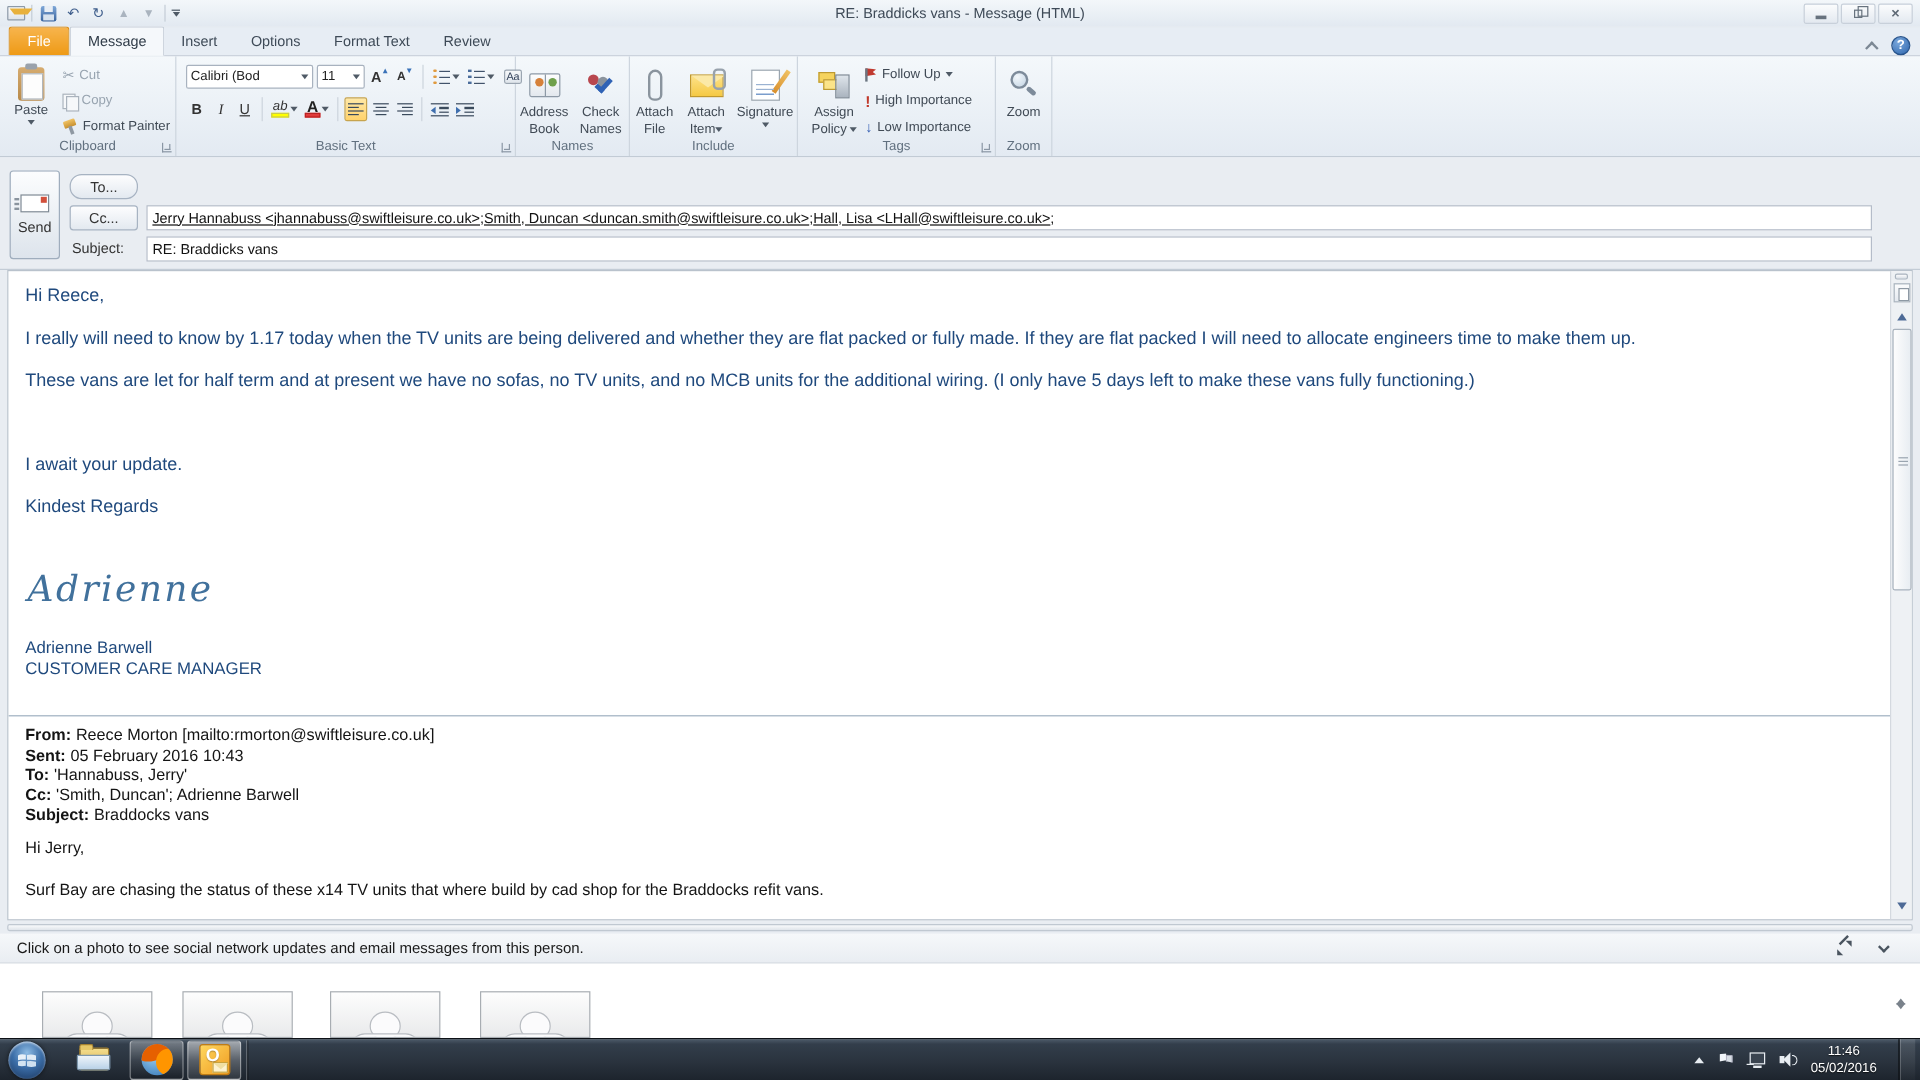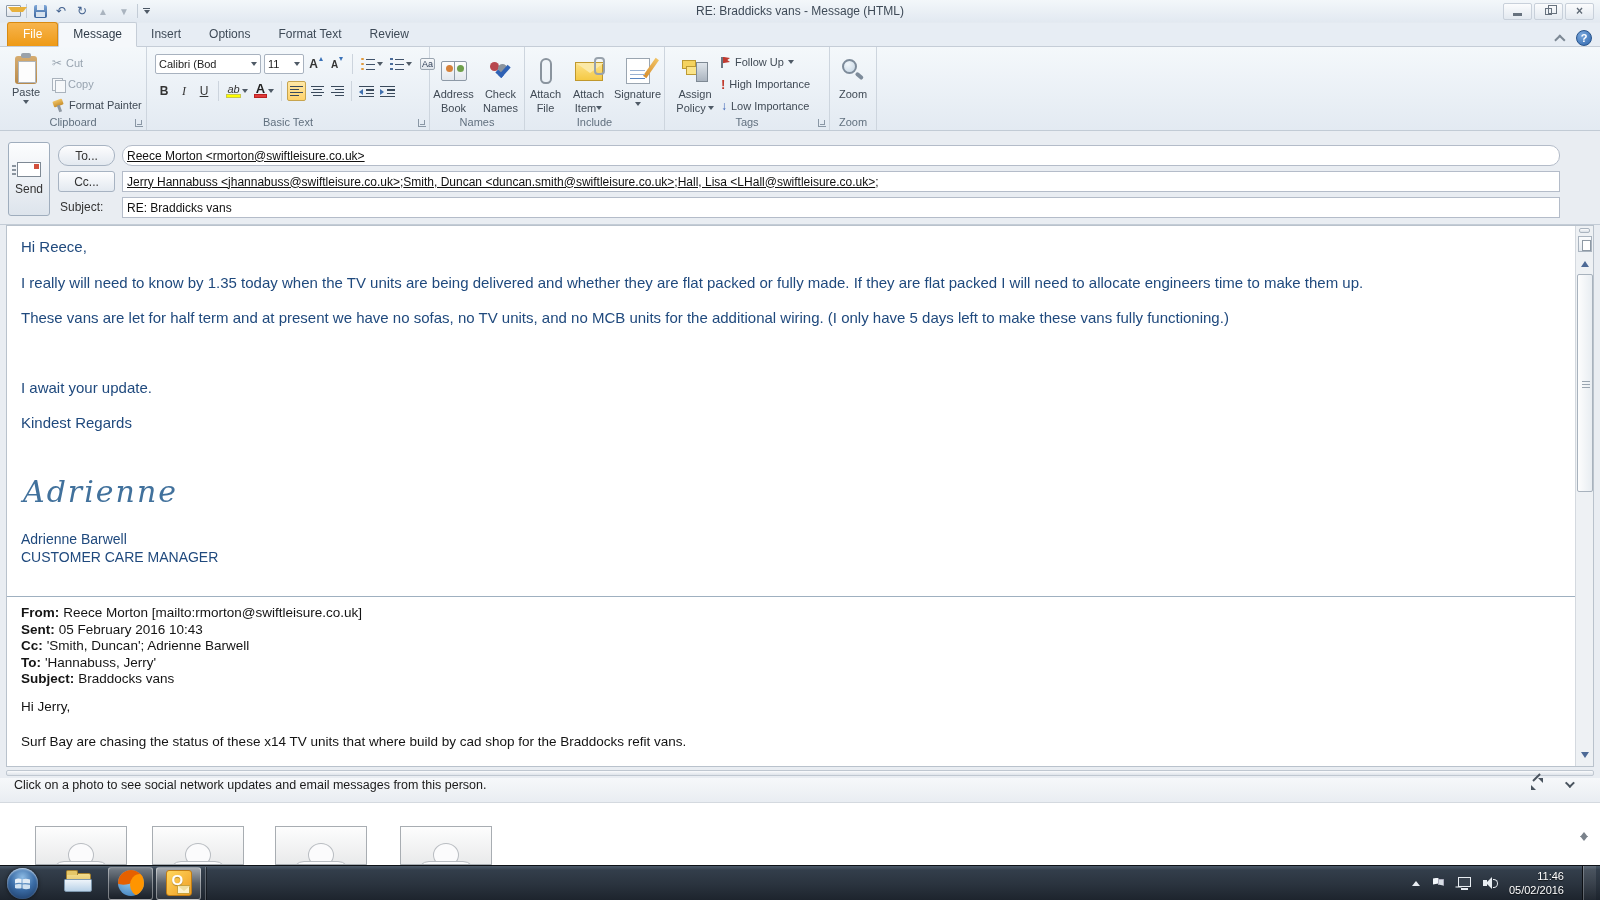--- a/index.html
+++ b/index.html
@@ -203,21 +203,21 @@
   .sb-tri-d { width:0;height:0;border-left:4px solid transparent;border-right:4px solid transparent;border-top:6px solid #4d6a96; }
   .thumb { position:absolute; top:48px; left:1px; width:16px; height:218px;
     background:linear-gradient(90deg,#fdfdfd,#e8edf2); border:1px solid #a8b2bd; border-radius:2px; }
   .thumb:after { content:""; position:absolute; left:4px; top:106px; width:8px; height:1px; background:#9aa5b0;
     box-shadow:0 3px 0 #9aa5b0, 0 6px 0 #9aa5b0; }
 
   
   .splitter { position:absolute; left:6px; right:6px; top:770px; height:6px;
     background:linear-gradient(#fafbfc,#dfe4ea); border:1px solid #c0c8d1; border-radius:2px; }
   .pp-head { position:absolute; left:0; right:0; top:778px; height:25px; background:linear-gradient(#f6f8fa,#e9edf2);
-    border-bottom:1px solid #d4d9df; display:flex; align-items:flex-start; padding:0 14px; font-size:12.5px; color:#1a1a1a; }
+    border-bottom:1px solid #d4d9df; display:flex; align-items:center; padding:0 14px; font-size:12.5px; color:#1a1a1a; }
   .pp-icons { margin-left:auto; display:flex; gap:22px; align-items:center; padding-right:14px; }
   .diag-arrow { width:12px; height:12px; position:relative; }
   .diag-arrow:before { content:""; position:absolute; left:2px; top:2px; width:10px; height:2px; background:#4a545f; transform:rotate(-45deg); transform-origin:left center; }
   .diag-arrow:after { content:""; position:absolute; right:0; top:0; border-left:5px solid transparent; border-top:5px solid #4a545f;}
   .diag-arrow i { position:absolute; left:0; bottom:0; border-right:5px solid transparent; border-bottom:5px solid #4a545f; }
   .chev-dn { width:7px; height:7px; border-right:2px solid #4a545f; border-bottom:2px solid #4a545f; transform:rotate(45deg) translateY(-2px); }
   .photostrip { position:absolute; left:0; right:0; top:803px; height:62px; background:#fff; }
   .photo { position:absolute; top:23px; width:92px; height:39px; border:1px solid #a8adb2;
     background:linear-gradient(#fdfdfd,#e9eaeb); overflow:hidden; }
   .photo .head { position:absolute; left:50%; top:16px; transform:translateX(-50%); width:26px; height:24px;
@@ -263,21 +263,21 @@
   .tray-flag { width:12px; height:13px; position:relative; }
   .tray-flag:before { content:""; position:absolute; left:1px; top:1px; width:10px; height:7px; background:#f2f6fa; clip-path:polygon(0 15%, 55% 0, 55% 85%, 0 100%); }
   .tray-flag:after { content:""; position:absolute; left:6px; top:2px; width:6px; height:7px; background:#d8dee5; clip-path:polygon(0 0, 100% 15%, 100% 100%, 0 85%); box-shadow:inset 0 0 0 1px #aab; }
   .tray-net { width:15px; height:13px; position:relative; }
   .tray-net:before { content:""; position:absolute; right:0; top:0; width:11px; height:8px; border:1.5px solid #e8edf2; background:#3a4450; }
   .tray-net:after { content:""; position:absolute; right:3px; bottom:0; width:7px; height:1.5px; background:#e8edf2; box-shadow:-6px -2px 0 -0.5px #e8edf2; }
   .tray-vol { width:14px; height:13px; position:relative; }
   .tray-vol:before { content:""; position:absolute; left:0; top:3.5px; width:4px; height:6px; background:#e8edf2; }
   .tray-vol:after { content:""; position:absolute; left:3px; top:0.5px; border-top:6px solid transparent; border-bottom:6px solid transparent; border-right:6px solid #e8edf2; }
   .tray-vol i { position:absolute; left:10px; top:2px; width:5px; height:9px; border:1.5px solid #e8edf2; border-left:none; border-radius:0 6px 6px 0; }
-  .clock { color:#fff; font-size:11px; text-align:right; line-height:14px; text-shadow:0 1px 1px rgba(0,0,0,.7); padding-right:6px; }
+  .clock { color:#fff; font-size:11px; text-align:center; line-height:14px; text-shadow:0 1px 1px rgba(0,0,0,.7); padding-right:6px; }
   .showdesk { width:14px; height:35px; border-left:1px solid #0c0f13; box-shadow:inset 1px 0 0 rgba(255,255,255,.25);
     background:linear-gradient(rgba(255,255,255,.12), rgba(255,255,255,.02)); }
 </style>
 </head>
 <body>
 
 <div id="win">
 
   <div class="titlebar">
     <div class="qat">
@@ -566,51 +566,48 @@
     </div>
     <div style="flex:1"></div>
   </div>
 
   <div class="envhdr">
     <div class="sendbtn">
       <span class="sendenv"></span>
       <span>Send</span>
     </div>
     <div class="fieldbtn r-to">To...</div>
-    <div class="field r-to">
-      <span class="rcpt">Reece Morton &lt;rmorton@swiftleisure.co.uk&gt;</span>
-    </div>
     <div class="fieldbtn r-cc">Cc...</div>
     <div class="field r-cc">
       <span class="rcpt">Jerry Hannabuss &lt;jhannabuss@swiftleisure.co.uk&gt;</span>
         <span>; </span>
       <span class="rcpt">Smith, Duncan &lt;duncan.smith@swiftleisure.co.uk&gt;</span>
         <span>; </span>
       <span class="rcpt">Hall, Lisa &lt;LHall@swiftleisure.co.uk&gt;</span>
         <span>;</span>
     </div>
     <div class="subjlabel">Subject:</div>
     <div class="field r-sub">RE: Braddicks vans</div>
   </div>
 
   <div class="bodyarea">
     <div class="bodycontent">
       <p class="p1">Hi Reece,</p>
-      <p class="p2">I really will need to know by 1.35 today when the TV units are being delivered and whether they are flat packed or fully made.  If they are flat packed I will need to allocate engineers time to make them up.</p>
+      <p class="p2">I really will need to know by 1.17 today when the TV units are being delivered and whether they are flat packed or fully made.  If they are flat packed I will need to allocate engineers time to make them up.</p>
       <p class="p3">These vans are let for half term and at present we have no sofas, no TV units, and no MCB units for the additional wiring.  (I only have 5 days left to make these vans fully functioning.)</p>
       <p class="p5">I await your update.</p>
       <p class="p6">Kindest Regards</p>
       <div class="sig-script">Adrienne</div>
       <div class="sig-name">Adrienne Barwell</div>
       <div class="sig-title">CUSTOMER CARE MANAGER</div>
       <div class="quoted">
         <div><b>From:</b><span>Reece Morton [mailto:rmorton@swiftleisure.co.uk]</span></div>
         <div><b>Sent:</b><span>05 February 2016 10:43</span></div>
+        <div><b>To:</b><span>'Hannabuss, Jerry'</span></div>
         <div><b>Cc:</b><span>'Smith, Duncan'; Adrienne Barwell</span></div>
-        <div><b>To:</b><span>'Hannabuss, Jerry'</span></div>
         <div><b>Subject:</b><span>Braddocks vans</span></div>
       </div>
       <p class="q-greet">Hi Jerry,</p>
       <p class="q-line">Surf Bay are chasing the status of these x14 TV units that where build by cad shop for the Braddocks refit vans.</p>
     </div>
     <div class="vscroll">
       <div class="split-h"></div>
       <div class="pagebtn"></div>
       <div class="sb-up">
           <span class="sb-tri-u"></span>

